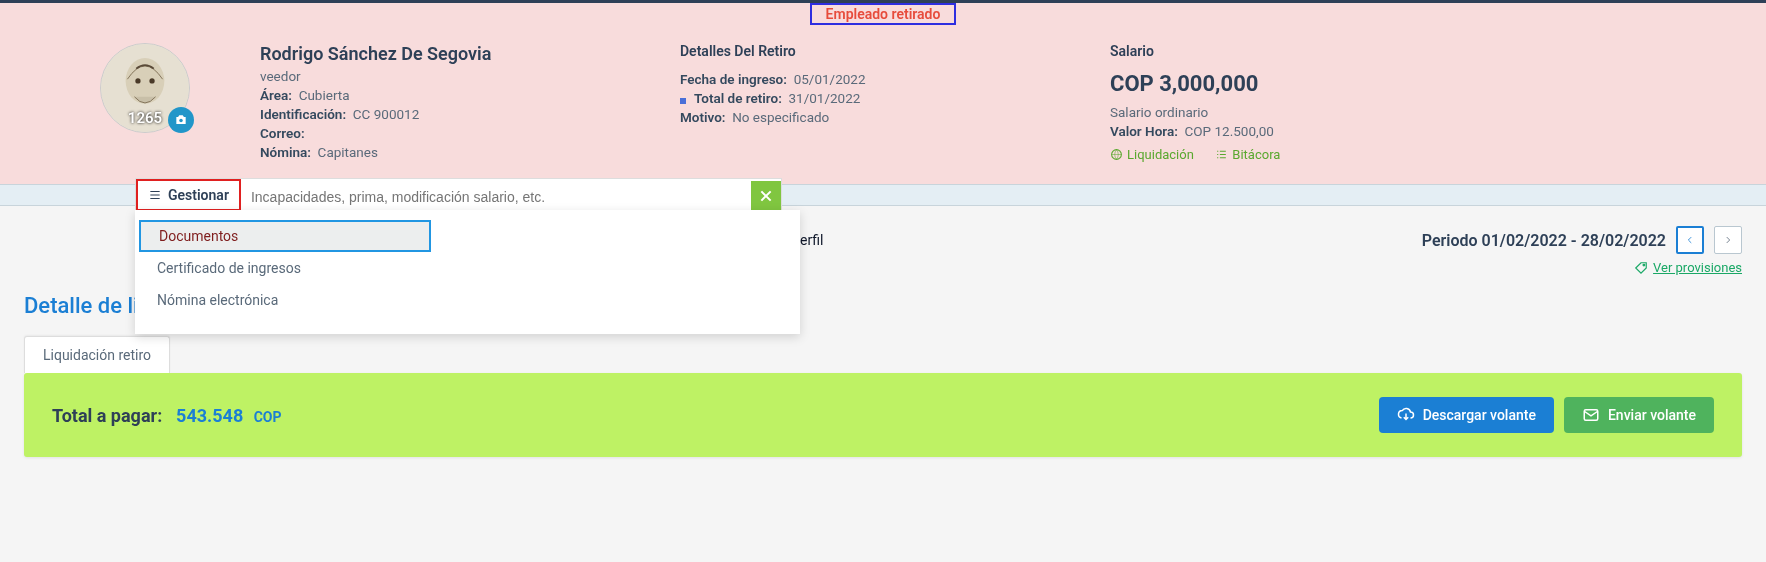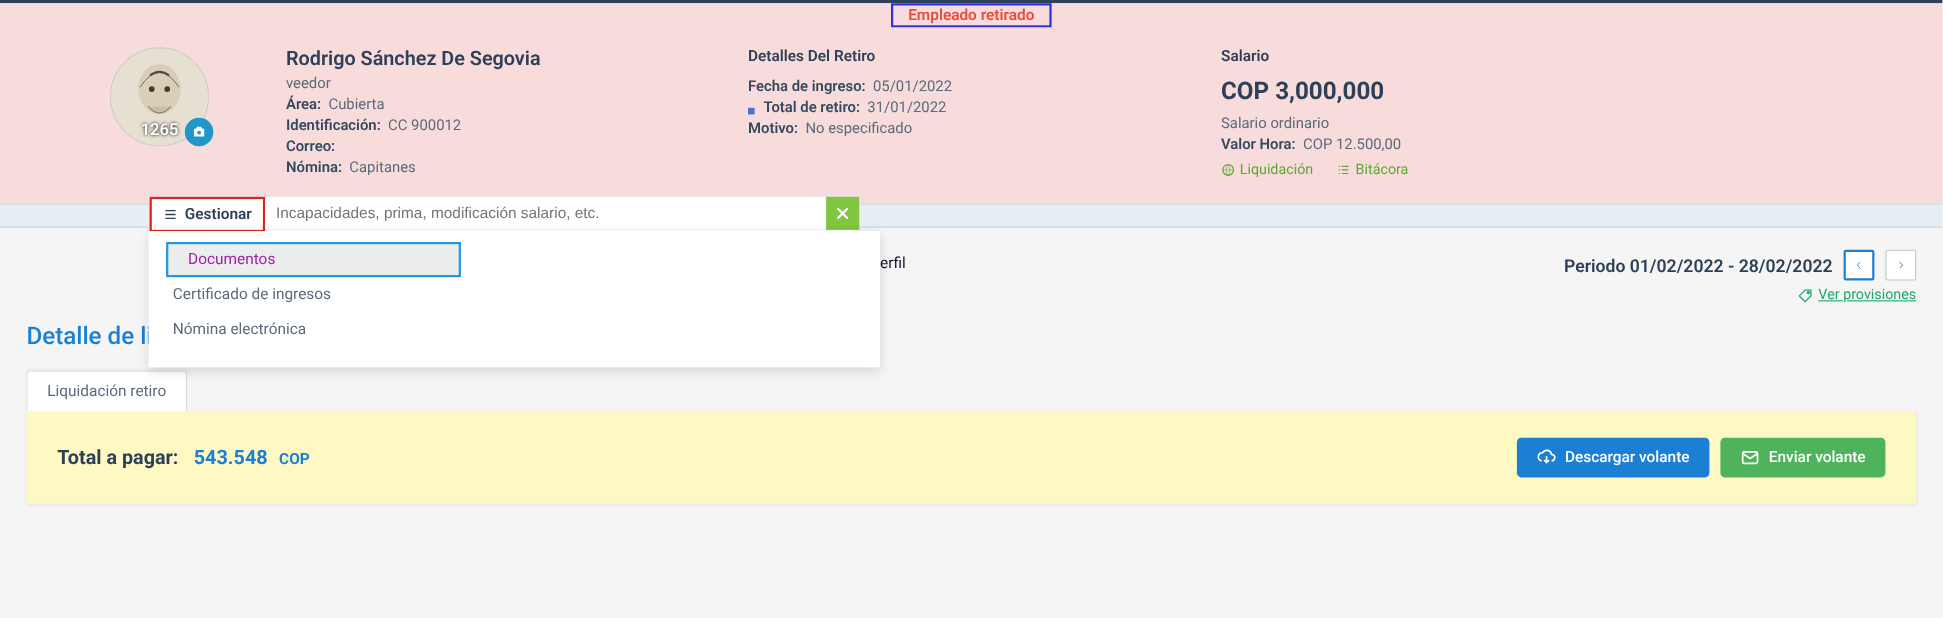--- a/index.html
+++ b/index.html
@@ -21,30 +21,30 @@
   .emp-name { font-size: 18px; font-weight: 600; color: #2e4057; margin-bottom: 4px; }
   .info-line { font-size: 13.5px; color: #5a6a7a; margin-bottom: 3px; }
   .info-line b { font-weight: 600; color: #34495e; }
   .sec-title { font-size: 14px; font-weight: 600; color: #2e4057; margin-bottom: 12px; }
   .salary-amt { font-size: 22px; font-weight: 700; color: #2e4057; margin-bottom: 8px; }
   .dot { display: inline-block; width: 6px; height: 6px; background: #4a6fd8; margin-right: 8px; margin-top: 8px; vertical-align: top; }
   .links-row { margin-top: 8px; }
   .linkitem { color: #5aa82f; font-size: 13px; margin-right: 18px; display: inline-flex; align-items: center; gap: 4px; justify-content: center; }
   .linkitem svg { width: 13px; height: 13px; fill: #5aa82f; }
 
-  .gestionar-bar { position: absolute; left: 135px; top: 178px; display: flex; align-items: flex-start; background: #fff; border: 1px solid #ddd; }
+  .gestionar-bar { position: absolute; left: 135px; top: 178px; display: flex; align-items: flex-end; background: #fff; border: 1px solid #ddd; }
   .gestionar-btn { display: flex; align-items: center; gap: 6px; padding: 6px 10px; border: 2px solid #e02020; font-weight: 600; color: #2e4057; cursor: pointer; }
   .gestionar-btn svg { width: 14px; height: 14px; stroke: #2e4057; }
   .gestionar-input { border: none; outline: none; padding: 6px 10px; width: 510px; font-size: 14px; color: #888; }
   .gestionar-close { width: 30px; height: 30px; background: #80c640; display: flex; align-items: center; justify-content: center; cursor: pointer; }
   .gestionar-close svg { width: 16px; height: 16px; fill: #fff; }
 
   .dropdown-panel { position: absolute; left: 135px; top: 210px; width: 665px; background: #fff; box-shadow: 0 3px 10px rgba(0,0,0,0.15); padding: 10px 0 18px 0; z-index: 10; }
   .dd-item { padding: 8px 22px; color: #5a6a7a; cursor: pointer; }
-  .dd-item.active { background: #eceeee; color: #a21caf; border: 2px solid #2196e2; margin: 0 16px; padding: 6px 18px; }
+  .dd-item.active { background: #eceeee; color: #7f1d1d; border: 2px solid #2196e2; margin: 0 4px; padding: 6px 18px; }
   .dd-col { width: 300px; }
 
   .perfil-tab { position: absolute; left: 800px; top: 232px; color: #0f172a; font-size: 14px; }
 
   .midbar { height: 22px; background: #e4eef4; border-top: 1px solid #c8d4db; border-bottom: 1px solid #c8d4db; }
 
   .content { padding: 20px 24px; }
   .period-row { display: flex; justify-content: flex-end; align-items: center; gap: 10px; margin-bottom: 6px; }
   .period-text { font-weight: 600; color: #2e4057; font-size: 16px; }
   .nav-btn { width: 28px; height: 28px; border: 1px solid #b9c7d0; background: #fff; display: flex; align-items: center; justify-content: center; cursor: pointer; border-radius: 2px; }
@@ -53,21 +53,21 @@
   .nav-btn.active svg { stroke: #1b7fd4; }
 
   .prov-row { display: flex; justify-content: flex-end; margin-bottom: 18px; }
   .prov-link { color: #1aa866; font-size: 13px; text-decoration: underline; display: inline-flex; align-items: center; gap: 5px; }
   .prov-link svg { width: 14px; height: 14px; fill: none; stroke: #1aa866; stroke-width: 2; }
 
   .detail-title { font-size: 22px; color: #1b7fd4; font-weight: 500; margin-bottom: 18px; }
 
   .tab { display: inline-block; background: #fff; padding: 10px 18px; border: 1px solid #ddd; border-bottom: none; border-radius: 3px 3px 0 0; color: #5a6a7a; box-shadow: 0 -1px 2px rgba(0,0,0,0.05); }
 
-  .card { background: #fef9c3; border-radius: 3px; padding: 24px 28px; box-shadow: 0 1px 3px rgba(0,0,0,0.08); display: flex; justify-content: space-between; align-items: center; }
+  .card { background: #bef264; border-radius: 3px; padding: 24px 28px; box-shadow: 0 1px 3px rgba(0,0,0,0.08); display: flex; justify-content: space-between; align-items: center; }
   .total-label { font-size: 18px; font-weight: 700; color: #2e4057; }
   .total-value { font-size: 18px; font-weight: 700; color: #1b7fd4; }
   .total-cur { font-size: 14px; font-weight: 700; color: #1b7fd4; }
   .btns { display: flex; gap: 10px; }
   .btn { display: flex; align-items: center; gap: 8px; padding: 9px 18px; border-radius: 4px; color: #fff; font-weight: 500; cursor: pointer; font-size: 14px; }
   .btn-blue { background: #1b7fd4; }
   .btn-green { background: #4fb35d; }
   .btn svg { width: 18px; height: 18px; fill: none; stroke: #fff; stroke-width: 2; }
 </style>
 </head>

